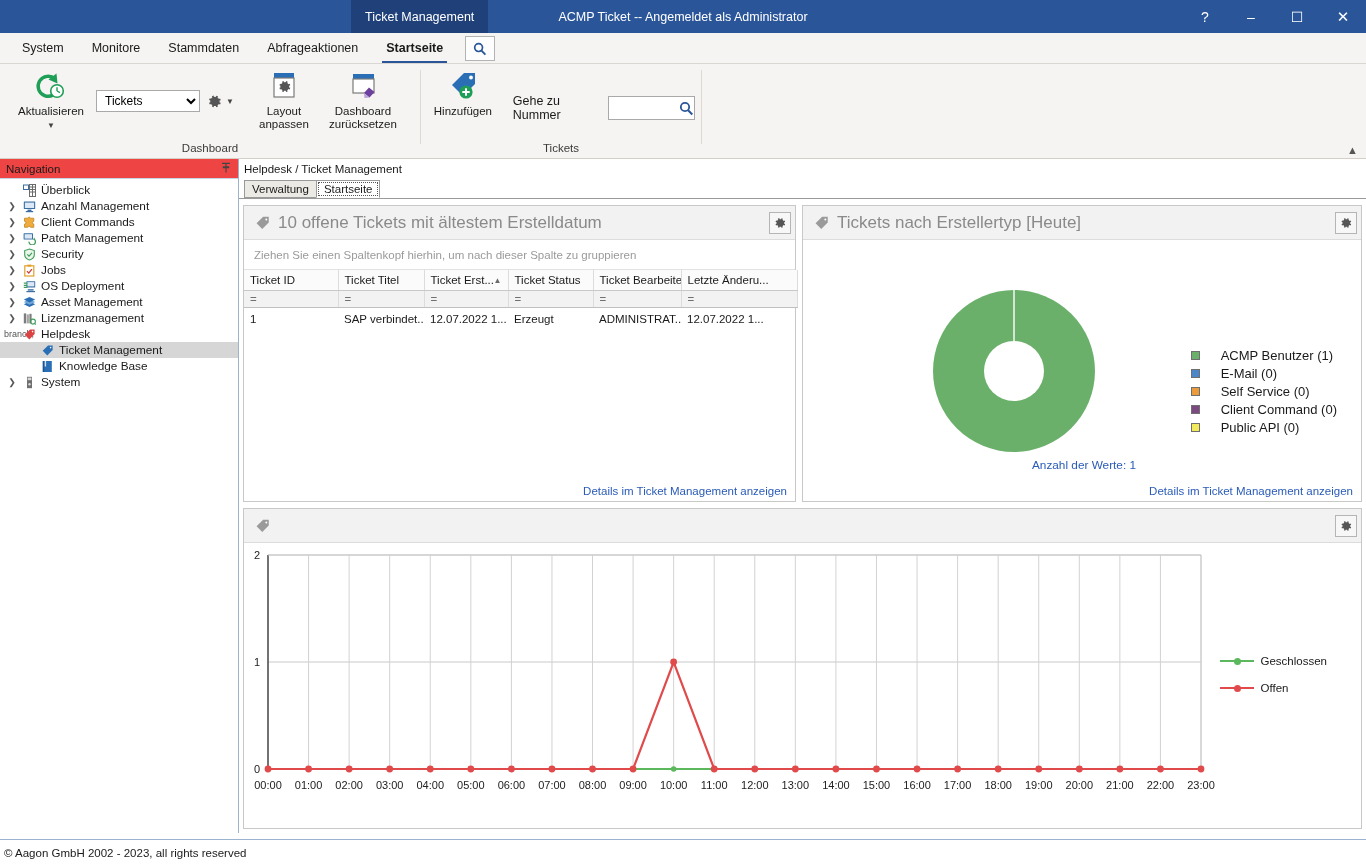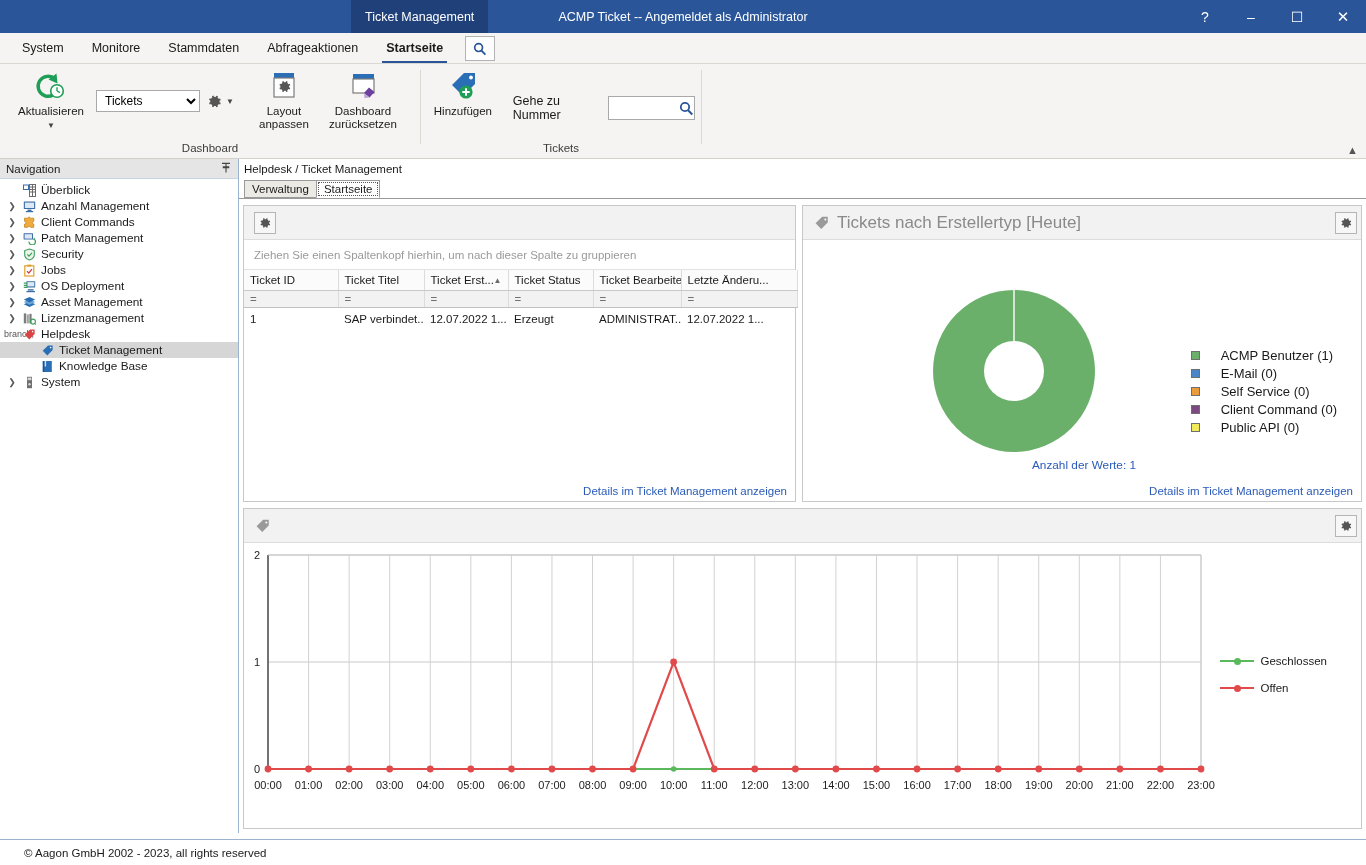--- a/index.html
+++ b/index.html
@@ -98,21 +98,21 @@
   
   .main{ display:flex; height:674px; }
 
   
   .nav{
     width:239px; border-right:1px solid #9cb3d0; background:#fff;
     display:flex; flex-direction:column;
   }
   .nav-head{
     height:20px; display:flex; align-items:center; justify-content:space-between;
-    padding:0 6px 0 6px; font-size:11.5px; border-bottom:1px solid #c7d4e4; background:#e5e5e5;
+    padding:0 6px 0 6px; font-size:11.5px; border-bottom:1px solid #c7d4e4; background:#ef4444;
   }
   .nav-tree{ flex:1; overflow:hidden; padding-top:3px; }
   .nav-item{
     height:16px; display:flex; align-items:center; font-size:11.8px; padding-left:4px; cursor:default;
   }
   .nav-item.selected{ background:#d6d6d6; }
   .nav-exp{ width:16px; text-align:center; color:#555; font-size:9px; }
   .nav-ic{ width:18px; display:flex; align-items:center; justify-content:center; }
   .nav-lbl{ padding-left:3px; }
   .nav-indent{ padding-left:34px; }
@@ -197,21 +197,21 @@
   .lc-row{ display:flex; align-items:center; font-size:11.5px; }
   .lc-line{ width:34px; height:2px; position:relative; margin-right:7px; }
   .lc-line i{
     position:absolute; left:14px; top:-2.5px; width:7px; height:7px; border-radius:50%;
   }
 
   
   .statusbar{
     position:absolute; left:0; bottom:0; width:1366px; height:26px;
     border-top:1px solid #9cb3d0; background:#fff;
-    display:flex; align-items:center; padding-left:24px; font-size:11.5px;
+    display:flex; align-items:center; padding-left:4px; font-size:11.5px;
   }
 </style>
 </head>
 <body>
 
 <div class="titlebar">
   <div class="titlebar-title">ACMP Ticket -- Angemeldet als Administrator</div>
   <div class="titlebar-tab">Ticket Management</div>
   <div class="win-btns">
     <div class="win-btn">?</div>
@@ -513,20 +513,27 @@
       <div class="ctab">Verwaltung</div>
       <div class="ctab active">Startseite</div>
     </div>
 
     <div class="dash">
 
       <div class="dash-row top">
 
         <div class="panel" style="width:553px; margin-right:6px;">
           <div class="panel-head">
+            <div class="panel-title">
+              <svg width="17" height="16" viewBox="0 0 13 13">
+                <path d="M7 1.5h4.6v4.6L6.3 11.4 1.7 6.8z" fill="#9a9a9a"></path>
+                  <circle cx="9.6" cy="3.6" r="0.8" fill="#fff"></circle>
+              </svg>
+              <span>10 offene Tickets mit ältestem Erstelldatum</span>
+            </div>
             <div class="panel-gear">
               <svg width="14" height="14" viewBox="0 0 20 20">
                 <path fill="#555" d="M10 6.2a3.8 3.8 0 100 7.6 3.8 3.8 0 000-7.6zm0 5.7a1.9 1.9 0 110-3.8 1.9 1.9 0 010 3.8z"></path>
                 <path fill="#555" d="M17.4 11.6l-1.5-.5a6 6 0 000-2.2l1.5-.5-.8-2-1.5.6a6.4 6.4 0 00-1.6-1.6l.6-1.5-2-.8-.5 1.5a6 6 0 00-2.2 0L8.9 3l-2 .8.6 1.5a6.4 6.4 0 00-1.6 1.6l-1.5-.6-.8 2 1.5.5a6 6 0 000 2.2l-1.5.5.8 2 1.5-.6a6.4 6.4 0 001.6 1.6l-.6 1.5 2 .8.5-1.5a6 6 0 002.2 0l.5 1.5 2-.8-.6-1.5a6.4 6.4 0 001.6-1.6l1.5.6z"></path>
               </svg>
             </div>
           </div>
           <div class="panel-body">
             <div class="grid-hint">Ziehen Sie einen Spaltenkopf hierhin, um nach dieser Spalte zu gruppieren</div>
             <table class="grid">

